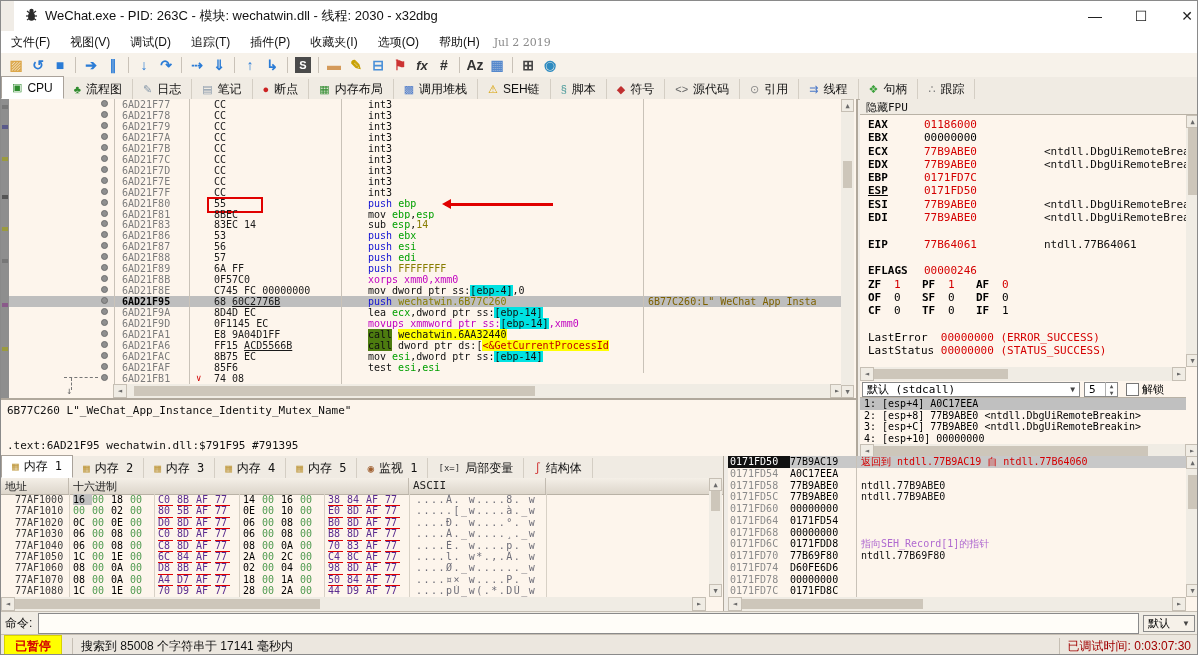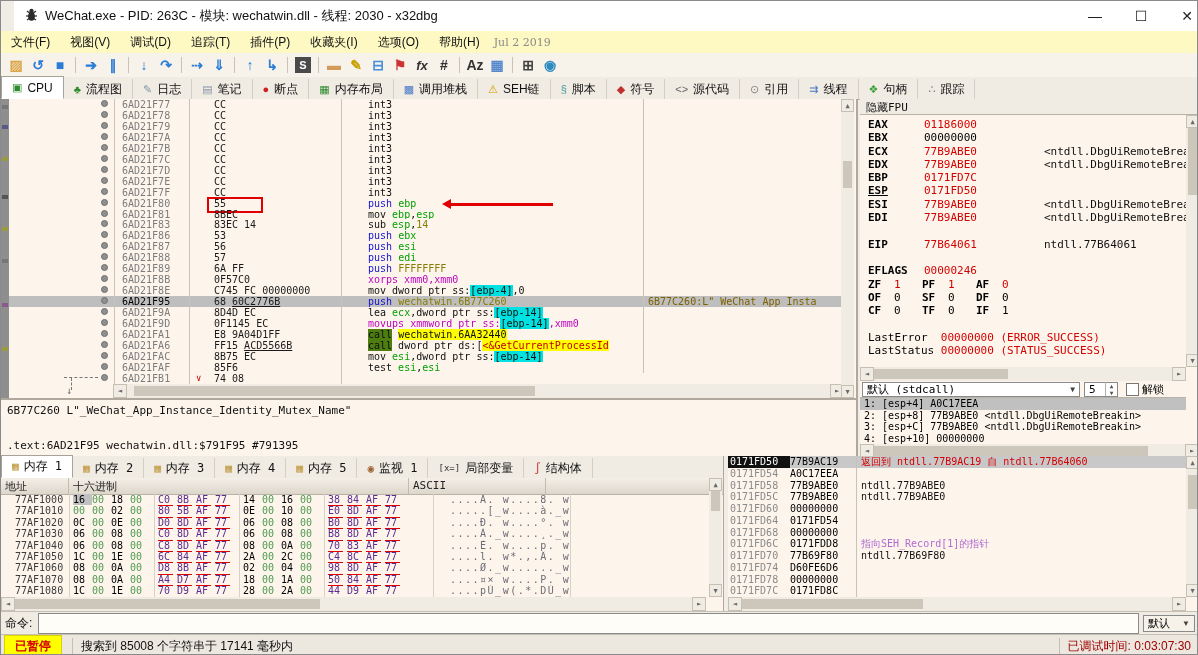--- a/index.html
+++ b/index.html
@@ -5,21 +5,21 @@
   html,body{margin:0;padding:0;}
   #app{position:relative;width:1198px;height:655px;background:#f0ece6;font-family:"Liberation Sans",sans-serif;overflow:hidden;border:1px solid #8a8a8a;box-sizing:border-box;}
   .mono{font-family:"DejaVu Sans Mono",monospace;}
   
   .titlebar{position:absolute;left:13px;top:0;width:100%;height:30px;background:#ffffff;display:flex;align-items:center;}
   .titlebar .bug{margin:0 6px 0 10px;}
   .titlebar .title{font-size:13px;color:#111;}
   .wincontrols{position:absolute;right:0;top:0;height:30px;display:flex;}
   .winbtn{width:46px;height:30px;display:flex;align-items:center;justify-content:center;font-size:14px;color:#222;}
   
-  .menubar{position:absolute;left:0;top:30px;width:100%;height:22px;background:#fef9c3;display:flex;align-items:center;font-size:12px;color:#111;border-bottom:6px solid #c2410c;}
+  .menubar{position:absolute;left:0;top:30px;width:100%;height:22px;background:#ffffff;display:flex;align-items:center;font-size:12px;color:#111;border-bottom:6px solid #c2410c;}
   .menuitem{padding:2px 10px;}
   .builddate{color:#8a8a8a;font-family:"DejaVu Serif",serif;font-size:11px;margin-left:4px;}
   
   .toolbar{position:absolute;left:0;top:52px;width:100%;height:24px;background:#f7f2ea;display:flex;align-items:center;padding-left:4px;box-sizing:border-box;}
   .ti{width:20px;height:20px;margin:0 1px;display:flex;align-items:center;justify-content:center;font-size:14px;font-weight:bold;}
   .ti.italic{font-style:italic;font-weight:bold;font-size:13px;}
   .tsep{width:1px;height:16px;background:#c9c2b8;margin:0 4px;}
   
   .tabbar{position:absolute;left:0;top:76px;width:100%;height:22px;background:#f0ebe3;border-bottom:1px solid #b9b2a6;display:flex;align-items:flex-end;font-size:12px;}
   .tab{height:20px;display:flex;align-items:center;padding:0 10px;border-right:1px solid #d4cec4;color:#111;position:relative;}
@@ -30,21 +30,21 @@
   .disasm{position:absolute;left:0;top:0;width:857px;height:357px;background:#fdf5ec;border-right:2px solid #b0a89c;box-sizing:border-box;}
   .dstrip{position:absolute;left:0;top:0;width:8px;height:299px;background:#8e8e8e;}
   .dstrip .mark{position:absolute;left:1px;width:6px;height:4px;}
   .drows{position:absolute;left:8px;top:0;right:13px;height:285px;overflow:hidden;}
   .drow{display:flex;height:10.96px;line-height:11px;font-size:10px;white-space:pre;position:relative;}
   .drow.sel{background:#bebebe;}
   .dgut{width:105px;position:relative;flex:none;}
   .dot{position:absolute;right:6px;top:1px;width:7px;height:7px;border-radius:50%;background:#8f8f8f;border:1px solid #6f6f6f;box-sizing:border-box;}
   .dashh{position:absolute;right:16px;top:4px;width:34px;border-top:1px dashed #777;}
   .daddr{width:75px;flex:none;color:#7c7c7c;padding-left:7px;box-sizing:border-box;border-left:1px solid #c9c2b8;}
-  .sel .daddr{color:#000;font-weight:normal;}
+  .sel .daddr{color:#000;font-weight:bold;}
   .dbytes{width:152px;flex:none;padding-left:24px;box-sizing:border-box;border-left:1px solid #c9c2b8;color:#1a1a1a;position:relative;}
   .dinstr{width:302px;flex:none;padding-left:26px;box-sizing:border-box;border-left:1px solid #c9c2b8;overflow:hidden;}
   .dcomm{flex:1;border-left:1px solid #c9c2b8;padding-left:4px;overflow:hidden;}
   .u{text-decoration:underline;}
   .vmark{position:absolute;left:6px;color:#d00000;font-size:9px;}
   .tk-p{color:#101010;} .tk-k{color:#1414d2;} .tk-r{color:#00a000;} .tk-n{color:#877c00;}
   .tk-s{color:#c000c0;} .tk-mc{background:#00e2e2;color:#101010;} .tk-cc{background:#4d7c0f;color:#101010;}
   .tk-yy{background:#ffff00;color:#101010;} .tk-yr{background:#ffff00;color:#c00000;}
   .tk-jy{background:#ffff00;color:#e00000;} .tk-y{background:#ffff00;}
   .tk-str{color:#7d6000;}
@@ -91,21 +91,21 @@
   .memhdr{position:absolute;left:0;top:22px;width:100%;height:16px;background:linear-gradient(#f4efe7,#ddd6cb);border-bottom:1px solid #b9b2a6;font-size:11px;color:#222;display:flex;}
   .memhdr .hc{border-right:1px solid #c2bbb0;padding:1px 0 0 4px;box-sizing:border-box;}
   .memrows{position:absolute;left:0;top:38px;width:705px;height:103px;overflow:hidden;font-size:10px;line-height:11.4px;}
   .mrow{display:flex;height:11.4px;white-space:pre;}
   .maddr{width:68px;flex:none;color:#3c3c3c;padding-left:14px;box-sizing:border-box;}
   .mgroup{width:85px;flex:none;border-left:1px solid #d8d1c6;text-align:left;padding-left:3px;box-sizing:border-box;}
   .mb{display:inline-block;width:19px;}
   .mb.z{color:#4f9a4f;}
   .mb.ptr{color:#5b2d90;border-bottom:1px solid #e00000;width:15px;margin-right:4px;}
   .mb.selcell{background:#c0c0c0;}
-  .mascii{flex:none;width:137px;border-left:1px solid #d8d1c6;color:#6d6d78;padding-left:16px;letter-spacing:1.5px;box-sizing:border-box;overflow:hidden;margin-left:24px;}
+  .mascii{flex:none;width:137px;border-left:1px solid #d8d1c6;color:#6d6d78;padding-left:6px;letter-spacing:1.5px;box-sizing:border-box;overflow:hidden;}
   .mtail{flex:1;border-left:1px solid #d8d1c6;}
   .stack{position:absolute;left:727px;top:0;width:471px;height:155px;background:#fdf5ec;}
   .strows{position:absolute;left:0;top:0;width:458px;height:141px;overflow:hidden;font-size:10px;line-height:11.75px;}
   .srow{display:flex;height:11.75px;white-space:pre;}
   .srow.sel{background:#c8c8c8;}
   .saddr{width:62px;flex:none;color:#8a8a8a;padding-left:2px;box-sizing:border-box;}
   .saddr.on{background:#111;color:#fff;}
   .sval{width:66px;flex:none;color:#000;}
   .scomm{flex:1;border-left:1px solid #c9c2b8;padding-left:4px;overflow:hidden;color:#101010;}
   .scomm.red{color:#d40000;} .scomm.viol{color:#b06ad0;}

